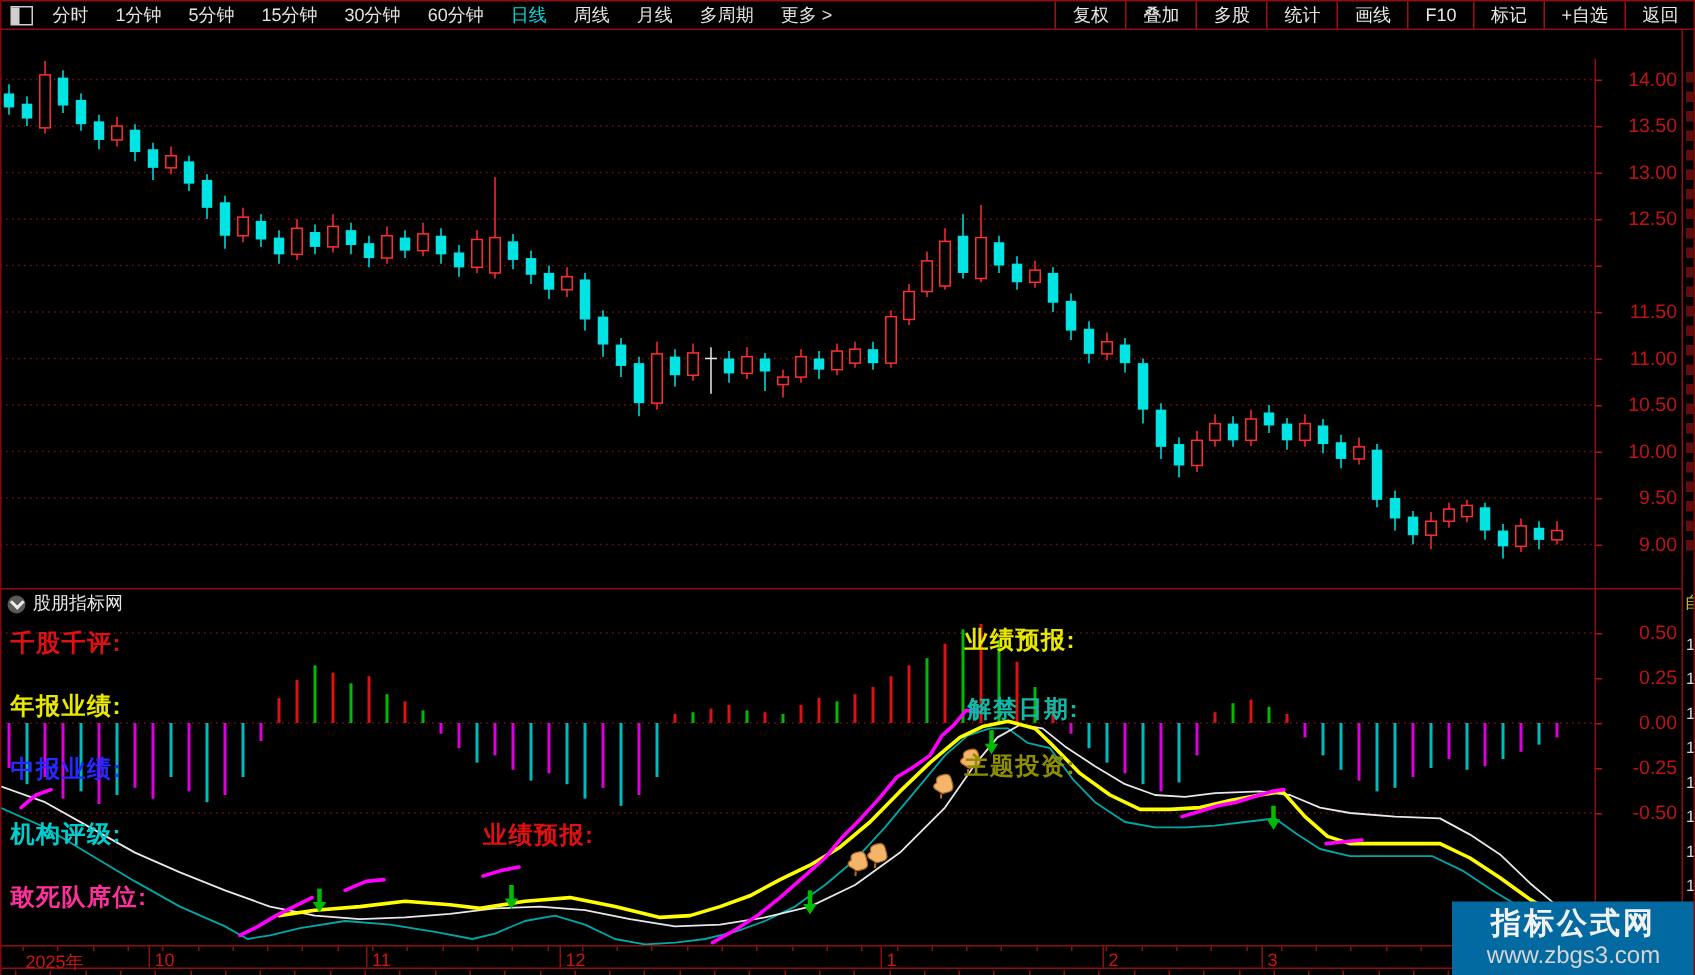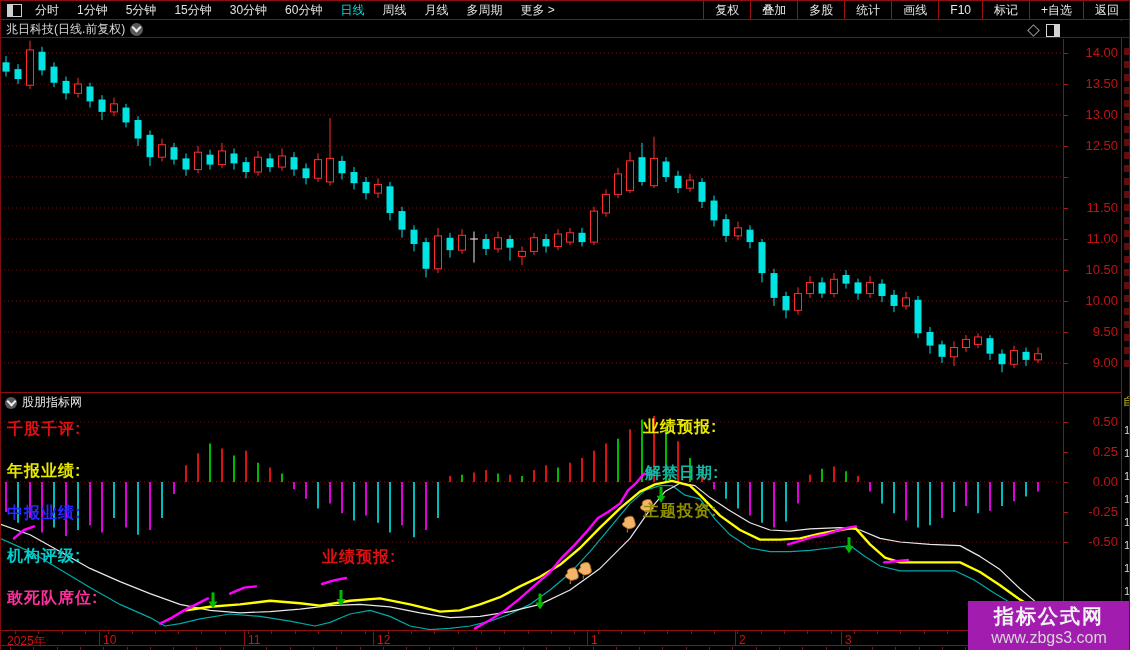--- a/index.html
+++ b/index.html
@@ -32,33 +32,33 @@
   .tick{position:absolute;width:5px;height:1px;background:#b01313;}
   .hsep{position:absolute;left:0;width:1130px;height:1px;background:#8e0f0f;z-index:4;}
   .vaxis{position:absolute;width:1px;background:#8e0f0f;z-index:4;}
   
   .ind-header{position:absolute;left:0;top:394px;width:1060px;height:17px;display:flex;align-items:center;background:#000;z-index:5;}
   .ind-header .src{color:#e8e8e8;font-size:12px;margin-left:5px;}
   .ind-field{font-size:12px;margin-left:9px;white-space:nowrap;}
   .panel-label{position:absolute;font-size:16px;font-weight:bold;white-space:nowrap;z-index:5;letter-spacing:1px;}
   
   .timeline{position:absolute;left:0;top:630px;width:1130px;height:16px;border-top:1px solid #8e0f0f;border-bottom:1px solid #8e0f0f;box-sizing:border-box;background:#000;z-index:5;}
-  .tl-year{position:absolute;left:7px;top:2px;font-size:12px;color:#cc1414;}
+  .tl-year{position:absolute;left:17px;top:2px;font-size:12px;color:#cc1414;}
   .tl-month{position:absolute;top:2px;font-size:12px;color:#cc1414;}
   .tl-line{position:absolute;top:0;width:1px;height:14px;background:#8e0f0f;}
   .tl-tick{position:absolute;top:0;width:1px;height:3px;background:#8e0f0f;}
   .substrip{position:absolute;left:0;top:647px;width:1130px;height:3px;background:#000;z-index:5;}
   .ss-tick{position:absolute;top:0;width:1px;height:3px;background:#8e0f0f;}
   
   .side-strip{position:absolute;left:1121px;top:0;width:9px;height:650px;background:#000;border-left:1px solid #8e0f0f;z-index:6;overflow:hidden;}
   .ss-glyph{position:absolute;left:2px;width:5px;height:7px;background:#5f0d0d;}
   .side-tab{position:absolute;left:1px;top:394px;color:#cdbf2a;font-size:11px;}
   .side-digit{position:absolute;left:2px;color:#d8d8d8;font-size:11px;}
   
-  .watermark{position:absolute;left:968px;top:601px;width:162px;height:49px;background:#a21caf;z-index:7;
+  .watermark{position:absolute;left:968px;top:601px;width:162px;height:49px;background:#0369a1;z-index:7;
              display:flex;flex-direction:column;align-items:center;justify-content:center;}
   .wm1{color:#f2f2f2;font-size:20px;font-weight:bold;line-height:24px;letter-spacing:2px;}
   .wm2{color:#d5d5d5;font-size:16px;line-height:20px;}
 </style>
 </head>
 <body>
 
 <div class="app">
 
   <div class="menubar">
@@ -84,32 +84,20 @@
         <span class="ritem">多股</span>
         <span class="ritem">统计</span>
         <span class="ritem">画线</span>
         <span class="ritem">F10</span>
         <span class="ritem">标记</span>
         <span class="ritem">+自选</span>
         <span class="ritem">返回</span>
       </div>
   </div>
 
-  <div class="titlebar">
-    <span class="title">兆日科技(日线.前复权)</span>
-    <span class="circ">
-        <i class="chev"></i>
-      </span>
-    <span class="tright">
-      <span class="diamond"></span>
-      <span class="winicon">
-          <i></i>
-        </span>
-    </span>
-  </div>
 
   <svg id="kline" width="1062" height="353" style="left:0;top:39px;z-index:2">
       <line x1="0" y1="14" x2="1062" y2="14" stroke="#7c1010" stroke-width="1" stroke-dasharray="1 3"></line>
       <line x1="0" y1="45" x2="1062" y2="45" stroke="#7c1010" stroke-width="1" stroke-dasharray="1 3"></line>
       <line x1="0" y1="76" x2="1062" y2="76" stroke="#7c1010" stroke-width="1" stroke-dasharray="1 3"></line>
       <line x1="0" y1="107" x2="1062" y2="107" stroke="#7c1010" stroke-width="1" stroke-dasharray="1 3"></line>
       <line x1="0" y1="138" x2="1062" y2="138" stroke="#7c1010" stroke-width="1" stroke-dasharray="1 3"></line>
       <line x1="0" y1="169" x2="1062" y2="169" stroke="#7c1010" stroke-width="1" stroke-dasharray="1 3"></line>
       <line x1="0" y1="200" x2="1062" y2="200" stroke="#7c1010" stroke-width="1" stroke-dasharray="1 3"></line>
       <line x1="0" y1="231" x2="1062" y2="231" stroke="#7c1010" stroke-width="1" stroke-dasharray="1 3"></line>

